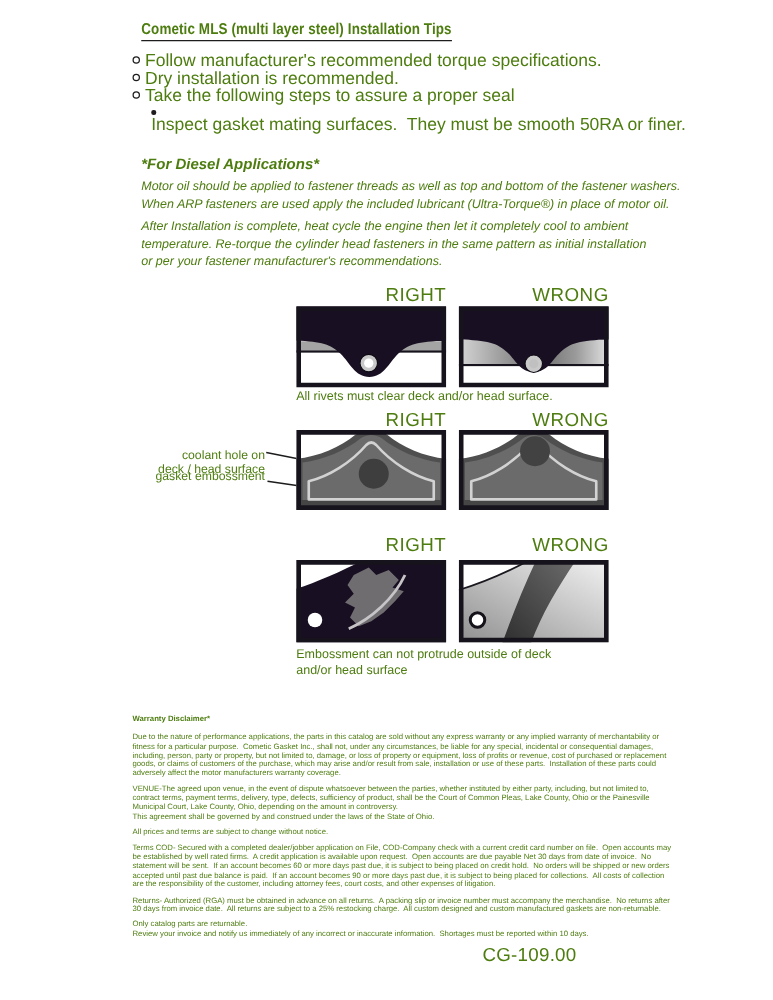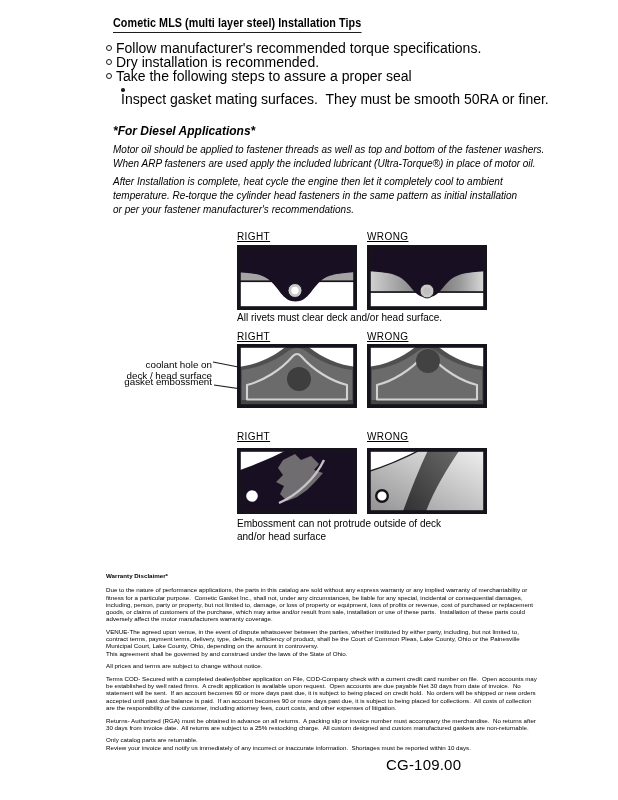--- a/index.html
+++ b/index.html
@@ -1,31 +1,31 @@
 <!DOCTYPE html>
 <html><head>
 <meta charset="utf-8">
 <style>
   html,body{margin:0;padding:0;background:#fff;}
   .page{position:relative;width:618px;height:800px;background:#ffffff;overflow:hidden;
-        font-family:"Liberation Sans",sans-serif;color:#000000;}
+        font-family:"Liberation Sans",sans-serif;color:#4d7c0f;}
   .abs{position:absolute;}
   .title{font-size:12.5px;font-weight:bold;margin:0;display:inline-block;
          border-bottom:1.7px solid #1e1c1d;padding-bottom:2px;
          transform:scaleX(.86);transform-origin:left top;white-space:pre;letter-spacing:.1px;}
   .tips{font-size:14px;line-height:14px;}
   .tip-row{display:flex;align-items:flex-start;white-space:pre;}
   .tip-row.sub{padding-left:15px;flex-direction:column;}
   .o-marker{flex:none;width:4px;height:4px;border:1px solid #1e1c1d;border-radius:50%;
             margin:4.2px 4px 0 0;}
   .b-marker{flex:none;width:3.6px;height:3.6px;background:#1e1c1d;border-radius:50%;
             margin:5px 4px 0 0;}
   .diesel-h{font-size:12px;font-weight:bold;margin:0;line-height:15px;}
   .para{font-size:10px;line-height:14px;margin:4px 0 0;white-space:pre;}
-  .rw-label{width:120px;text-align:left;font-size:10px;line-height:14px;letter-spacing:.4px;text-decoration:underline;}
+  .rw-label{width:120px;text-align:right;font-size:15px;line-height:14px;letter-spacing:.4px;}
   .caption{font-size:10px;line-height:12.5px;white-space:pre;}
   .side-label{width:112px;text-align:right;font-size:9.8px;line-height:10.8px;white-space:pre;}
   .panel{width:120px;}
   .panel svg{display:block;}
   .legal{width:470px;font-size:6.2px;line-height:7.25px;}
   .legal h2{font-size:6.2px;line-height:7.25px;margin:0 0 7px;font-weight:bold;}
   .legal p{margin:0 0 5.4px;white-space:pre;}
   .docnum{font-size:15px;letter-spacing:.2px;}
 </style>
 </head>

